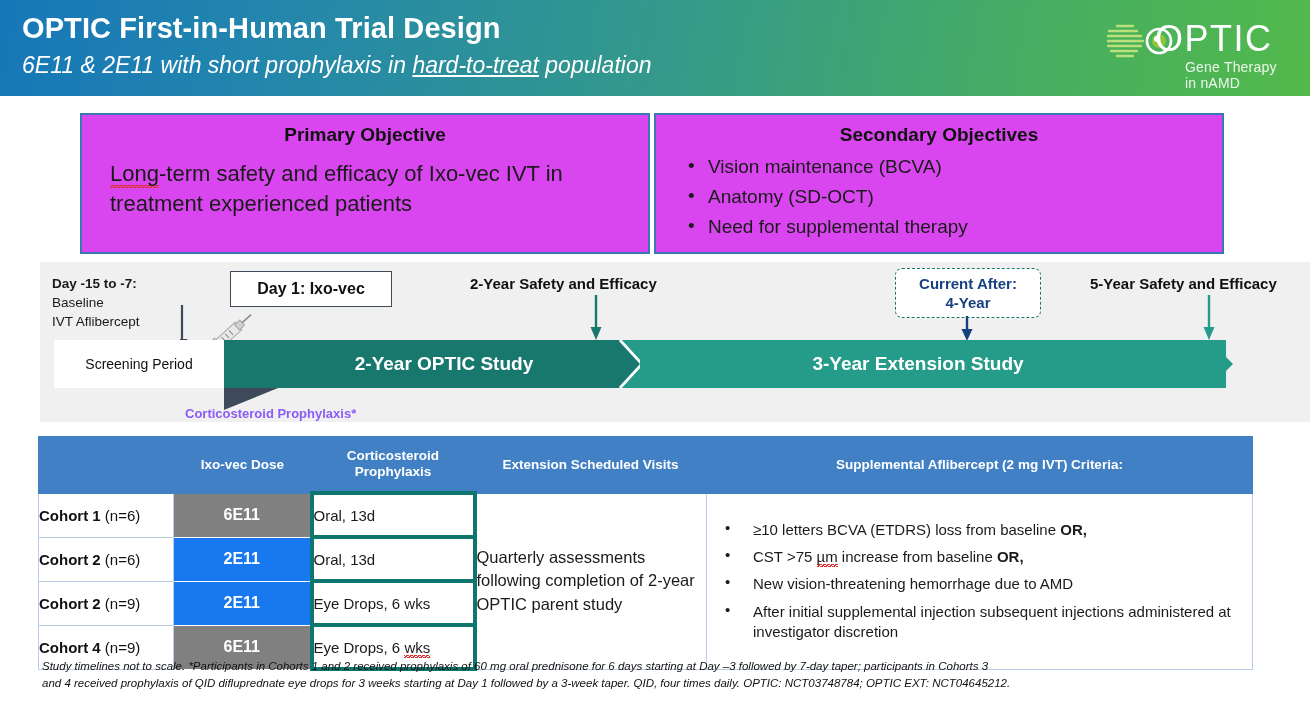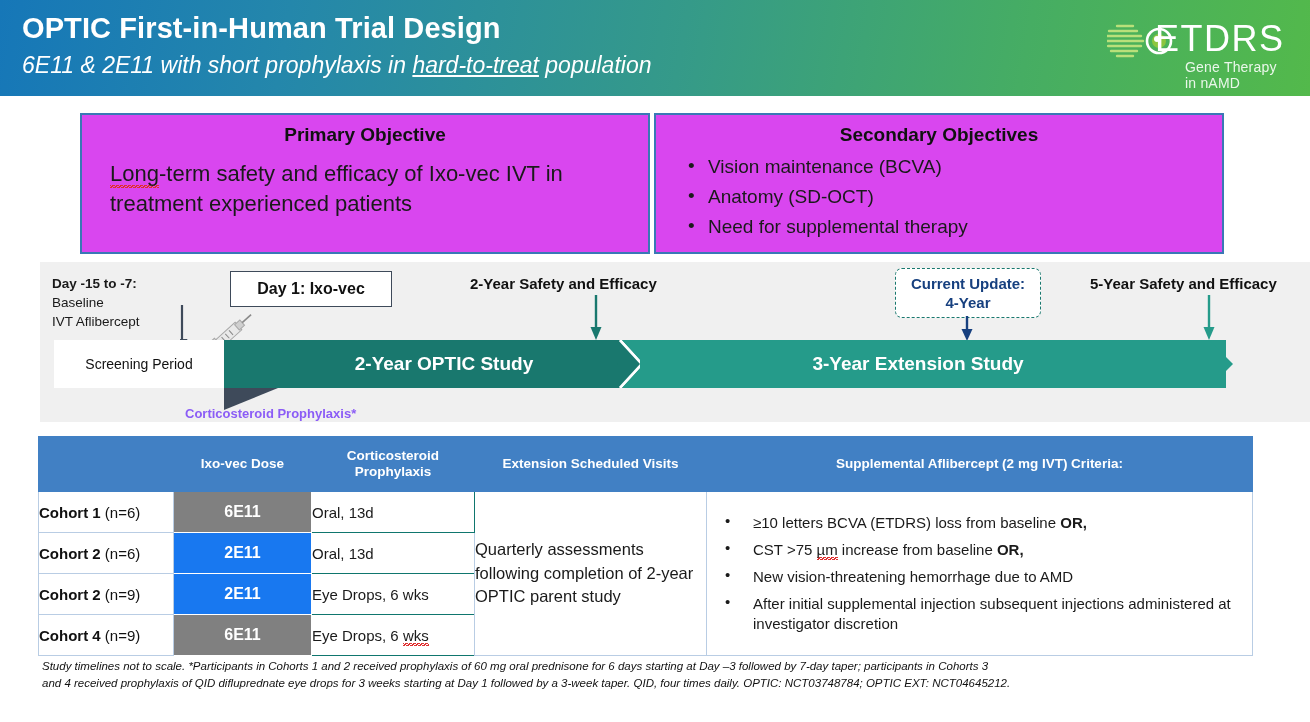--- a/index.html
+++ b/index.html
@@ -136,21 +136,21 @@
   }
   .cell-cohort b{font-weight:bold;}
   .cell-cohort span.n{font-weight:normal;}
   .cell-dose{
     height:40px;text-align:center;font-size:16px;font-weight:bold;color:#fff;
     border:1px solid #fff;
   }
   .dose-gray{background:#808080;}
   .dose-blue{background:#1878f0;}
   .cell-pro{
-    border:1px solid #0f766e;background:#fff;height:40px;
+    border:4px solid #0f766e;background:#fff;height:40px;
     font-size:15px;padding-left:11px;color:#1a1a1a;
   }
   .cell-visits{
     border:1px solid #b9cde4;background:#fff;vertical-align:middle;
     font-size:16.5px;line-height:1.42;padding:0 16px;color:#1a1a1a;
   }
   .cell-crit{
     border:1px solid #b9cde4;background:#fff;vertical-align:middle;padding:6px 10px 6px 4px;
   }
   .crit-list{list-style:none;margin:0;padding:0;}
@@ -184,21 +184,21 @@
           <line x1="0" y1="23" x2="36" y2="23"></line>
           <line x1="1" y1="28" x2="34" y2="28"></line>
           <line x1="4" y1="33" x2="30" y2="33"></line>
           <line x1="10" y1="8" x2="26" y2="8"></line>
           <line x1="10" y1="38" x2="26" y2="38"></line>
         </g>
         <circle cx="52" cy="23" r="12" fill="none" stroke="#ffffff" stroke-width="2.6"></circle>
         <circle cx="52" cy="23" r="7" fill="#8cc63f"></circle>
         <circle cx="50" cy="21" r="3" fill="#ffffff"></circle>
       </svg>
-      <div class="logo-word">ETDRS</div>
+      <div class="logo-word">OPTIC</div>
       <div class="logo-tag">Gene Therapy in nAMD</div>
     </div>
   </div>
 
   <div class="objbox" id="primary-objective">
     <div class="obj-title">Primary Objective</div>
     <div class="obj-body"><span class="sq">Long</span><span>-term safety and efficacy of Ixo-vec IVT in treatment experienced patients</span></div>
   </div>
 
   <div class="objbox" id="secondary-objective">
@@ -243,21 +243,21 @@
       <path d="M7 45 L1.5 32 L12.5 32 Z" fill="#19786e"></path>
     </svg>
 
     <div class="marker" id="marker-5year">5-Year Safety and Efficacy</div>
     <svg class="marker-arrow" id="arrow-5year" viewBox="0 0 14 46">
       <path d="M7 0 L7 34" stroke="#259b8a" stroke-width="2.4" fill="none"></path>
       <path d="M7 45 L1.5 32 L12.5 32 Z" fill="#259b8a"></path>
     </svg>
 
     <div class="update-box">
-      <span>Current Update:</span>
+      <span>Current After:</span>
       <span>4-Year</span>
     </div>
     <svg id="arrow-update" viewBox="0 0 14 26">
       <path d="M7 0 L7 15" stroke="#17407f" stroke-width="2.4" fill="none"></path>
       <path d="M7 25 L1.5 13 L12.5 13 Z" fill="#17407f"></path>
     </svg>
 
     <div class="bar-row">
       <div class="screening">Screening Period</div>
       <div class="bar2y">2-Year OPTIC Study</div>

